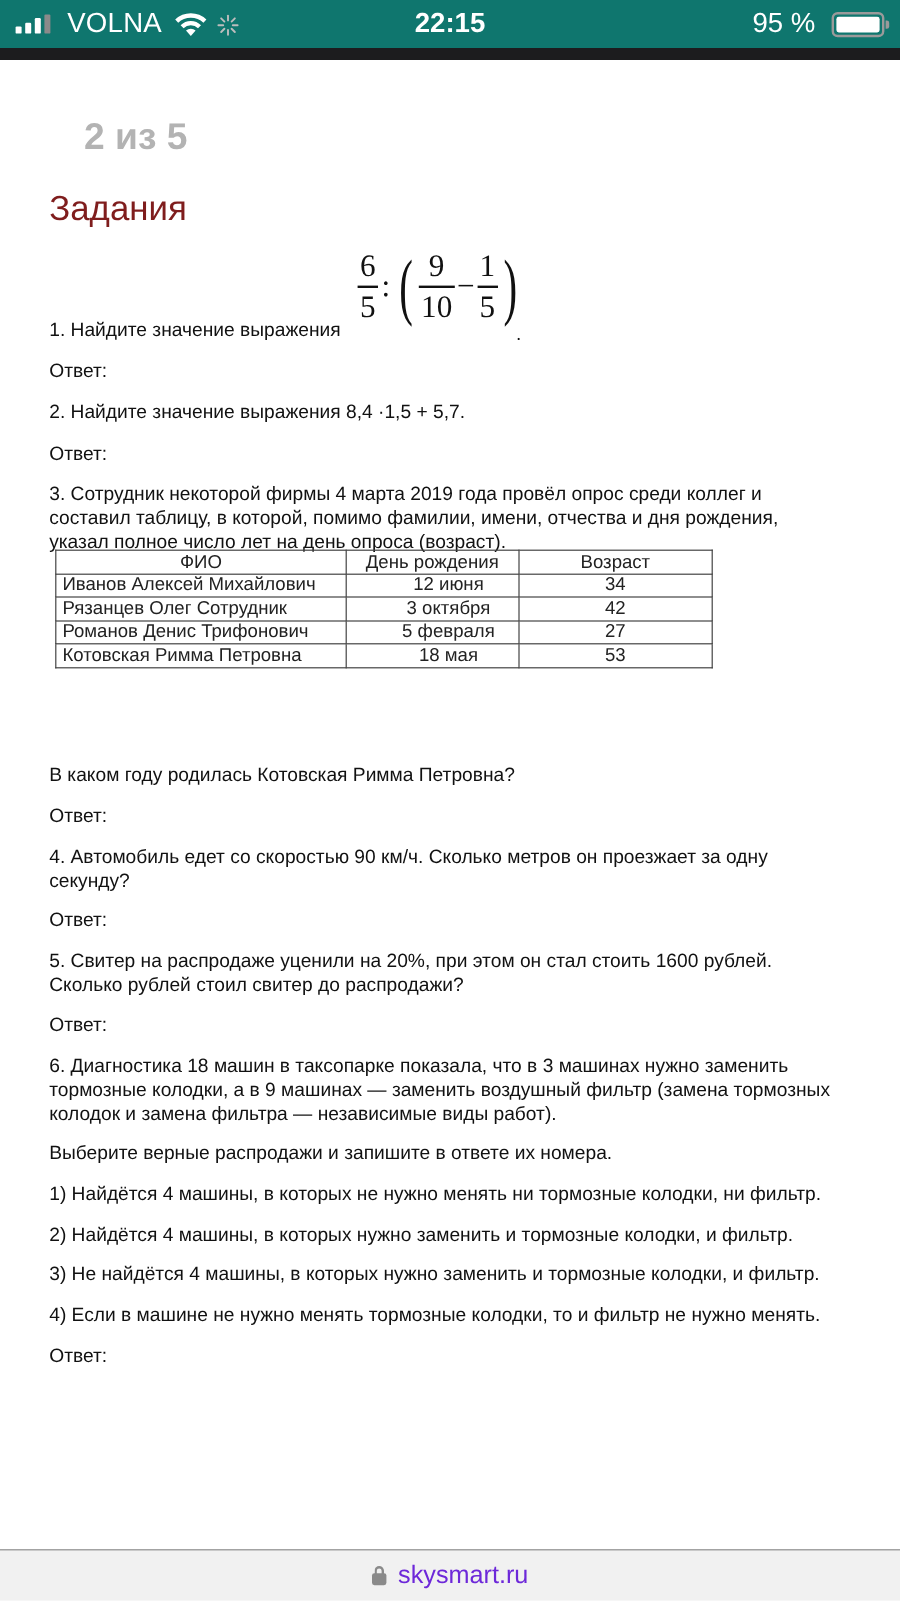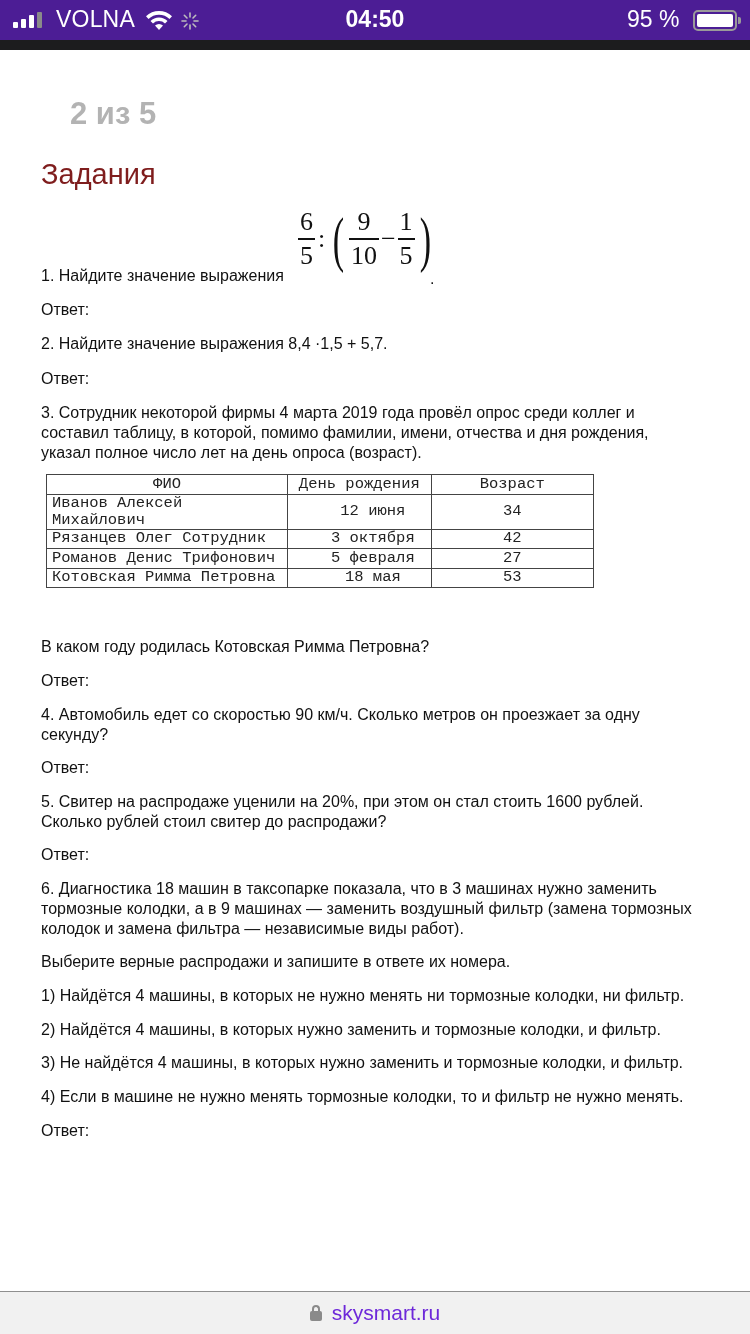--- a/index.html
+++ b/index.html
@@ -1,20 +1,20 @@
 <!DOCTYPE html>
 <html><head>
 <meta charset="utf-8">
 <style>
   * { box-sizing: border-box; margin: 0; padding: 0; }
   html, body { width: 750px; height: 1334px; overflow: hidden; background: #ffffff; }
   body { font-family: "Liberation Sans", sans-serif; color: #111; position: relative; }
 
   
-  .status-bar { position: absolute; left: 0; top: 0; width: 750px; height: 40px; background: #4c1d95; color: #fff; }
+  .status-bar { position: absolute; left: 0; top: 0; width: 750px; height: 40px; background: #0f766e; color: #fff; }
   .status-bar .signal { position: absolute; left: 13px; top: 12px; display: flex; align-items: flex-end; gap: 3px; height: 16px; }
   .status-bar .signal span { display: block; width: 5px; background: #fff; border-radius: 1px; }
   .status-bar .signal span.dim { background: #8a8a8a; }
   .status-bar .carrier { position: absolute; left: 56px; top: 6px; font-size: 23px; letter-spacing: 0.2px; }
   .status-bar .wifi { position: absolute; left: 144px; top: 9px; width: 30px; height: 22px; }
   .status-bar .spinner { position: absolute; left: 179px; top: 10px; width: 22px; height: 22px; }
   .status-bar .time { position: absolute; left: 0; width: 750px; top: 6px; text-align: center; font-size: 23px; font-weight: bold; }
   .status-bar .battery-pct { position: absolute; left: 627px; top: 6px; font-size: 23px; }
   .status-bar .battery { position: absolute; left: 693px; top: 10px; width: 44px; height: 21px; border: 2px solid #9a9a9a; border-radius: 5px; padding: 2px; }
   .status-bar .battery .fill { width: 100%; height: 100%; background: #fff; border-radius: 2px; }
@@ -31,21 +31,21 @@
   .formula { position: absolute; left: 298px; top: 153px; height: 72px; display: flex; align-items: center; font-family: "Liberation Serif", serif; font-size: 26px; color: #111; }
   .frac { display: inline-flex; flex-direction: column; align-items: center; line-height: 28px; }
   .frac .num { padding: 0 2px; }
   .frac .bar { width: 100%; height: 1.5px; background: #111; margin: 2px 0; }
   .paren { font-size: 62px; line-height: 62px; transform: scaleX(0.55); font-weight: 300; }
   .op { margin: 0 2px; }
   .colon { margin: 0 3px; }
   .period { position: absolute; left: 430px; top: 220px; font-size: 16px; }
 
   
-  .data-table { position: absolute; left: 46px; top: 424px; width: 548px; border-collapse: collapse; font-family: Liberation Mono, monospace; font-size: 15.5px; color: #222; }
+  .data-table { position: absolute; left: 46px; top: 408px; width: 548px; border-collapse: collapse; font-family: Liberation Sans, sans-serif; font-size: 15.5px; color: #222; }
   .data-table th, .data-table td { border: 1.5px solid #444; height: 19.5px; padding: 0 5px; font-weight: normal; line-height: 17px; }
   .data-table th { text-align: center; }
   .data-table td.c-name { text-align: left; margin-left: 12px; }
   .data-table td.c-date { text-align: center; padding-left: 32px; }
   .data-table td.c-age { text-align: center; }
   .data-table col.c1 { width: 304px; }
   .data-table col.c2 { width: 162px; }
   .data-table col.c3 { width: 202px; }
 
   
@@ -76,21 +76,21 @@
       <line x1="11" y1="3" x2="11" y2="7"></line>
         <line x1="11" y1="15" x2="11" y2="19"></line>
       <line x1="3" y1="11" x2="7" y2="11"></line>
         <line x1="15" y1="11" x2="19" y2="11"></line>
       <line x1="5.3" y1="5.3" x2="8" y2="8"></line>
         <line x1="14" y1="14" x2="16.7" y2="16.7"></line>
       <line x1="5.3" y1="16.7" x2="8" y2="14"></line>
         <line x1="14" y1="8" x2="16.7" y2="5.3"></line>
     </g>
   </svg>
-  <div class="time">04:50</div>
+  <div class="time">22:15</div>
   <div class="battery-pct">95 %</div>
   <div class="battery">
       <div class="fill"></div>
     </div>
   <div class="battery-tip"></div>
 </div>
 <div class="toolbar-strip"></div>
 
 <div class="content">
   <div class="page-counter">2 из 5</div>

